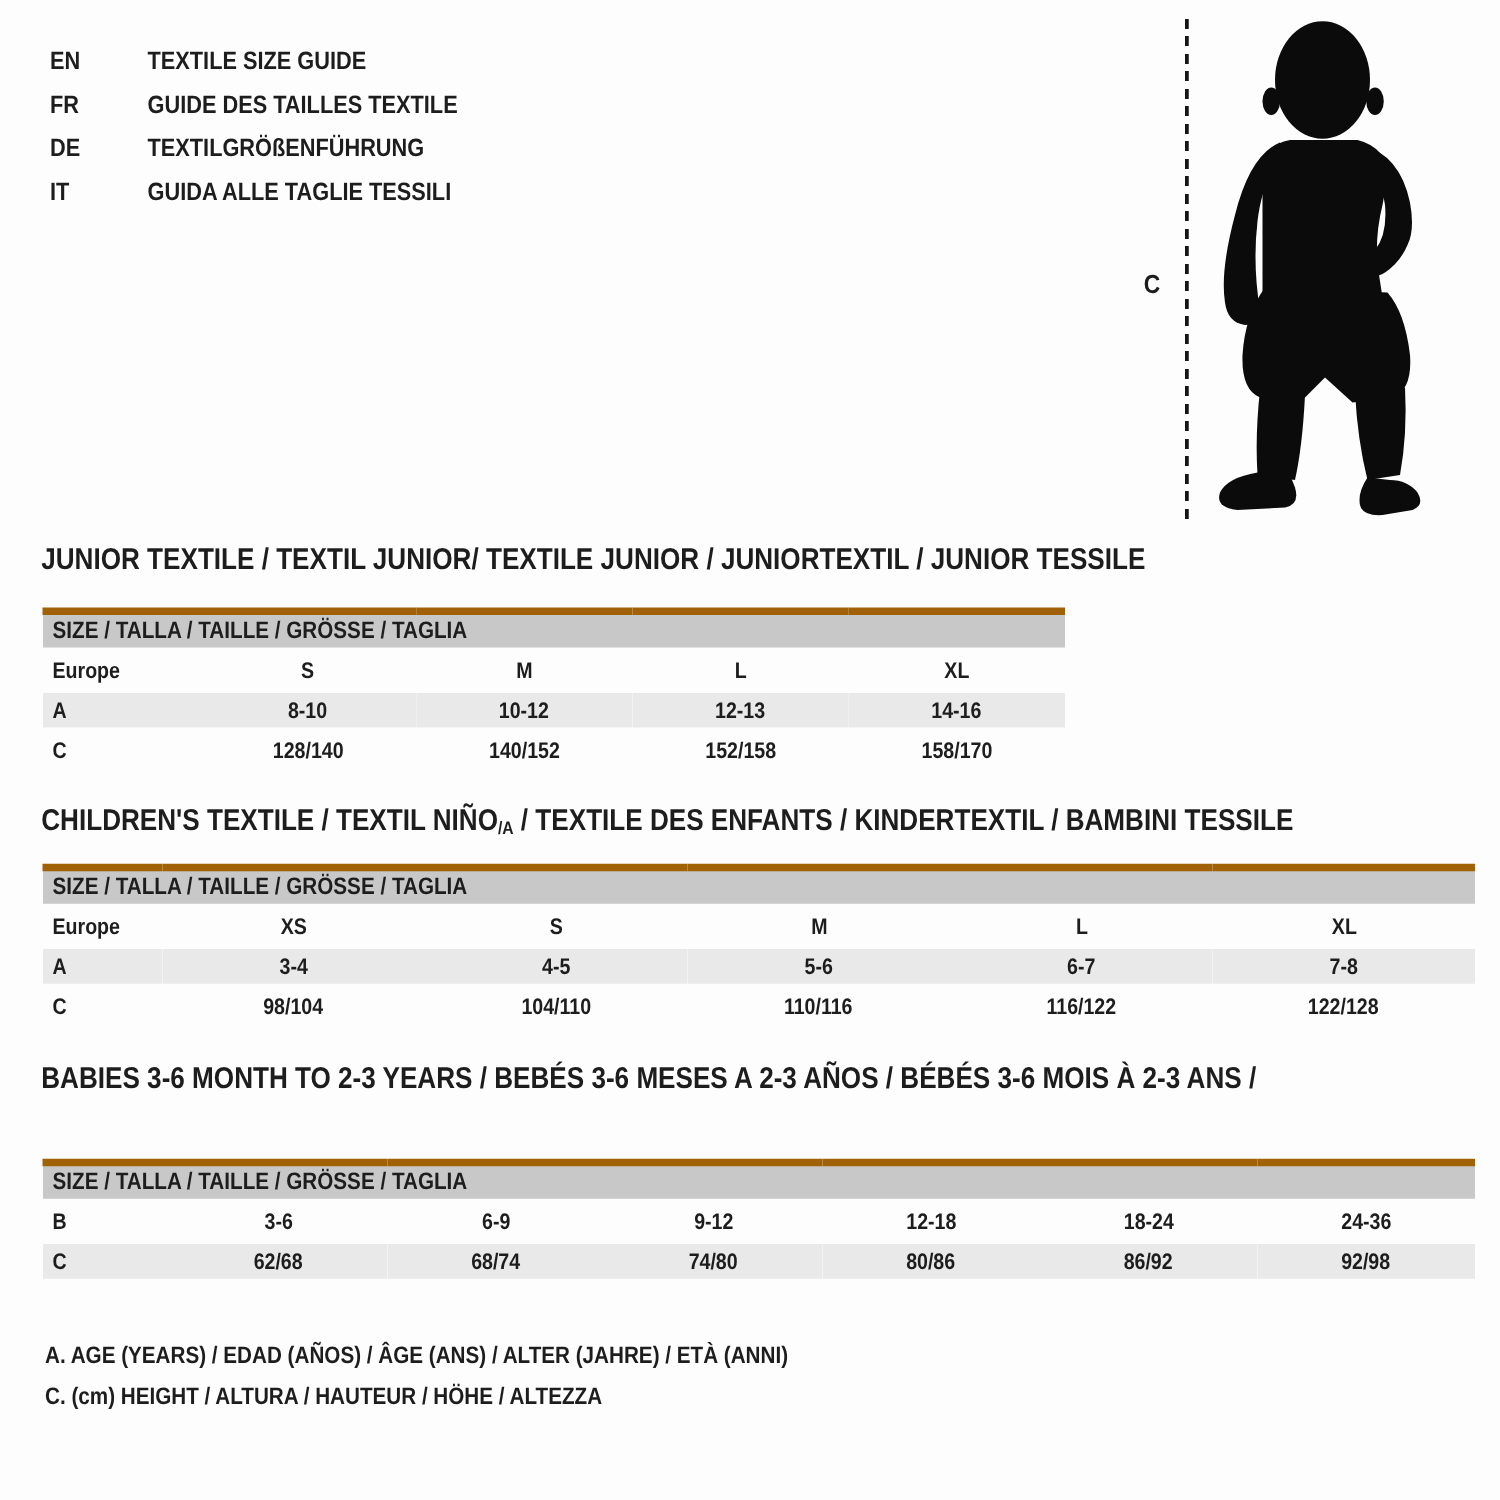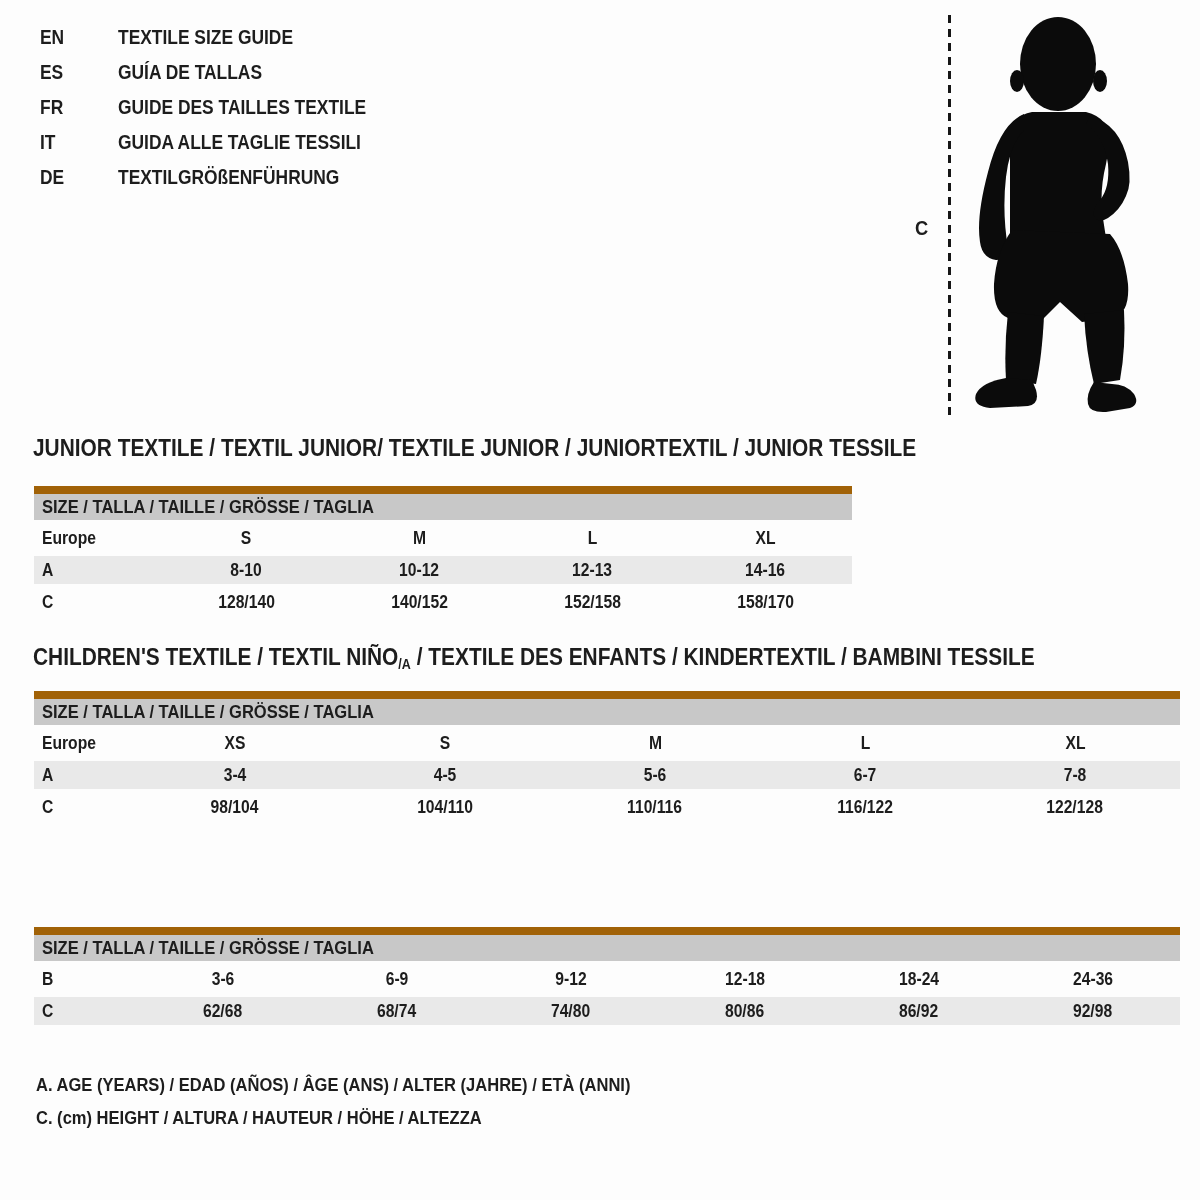--- a/index.html
+++ b/index.html
@@ -3,38 +3,38 @@
 <meta charset="utf-8">
 <style>
   html,body{margin:0;padding:0;background:#fff;}
   .canvas{position:relative;width:1200px;height:1200px;background:#fdfdfd;
           font-family:"Liberation Sans",sans-serif;color:#1d1d1d;overflow:hidden;}
   
   .cx{display:inline-block;transform:scaleX(.87);transform-origin:0 50%;white-space:nowrap;font-weight:bold;}
   .cxc{display:inline-block;transform:scaleX(.87);transform-origin:50% 50%;white-space:nowrap;font-weight:bold;}
 
   .lang-list{position:absolute;left:40px;top:26px;}
-  .lang-row{height:35px;display:flex;align-items:flex-start;font-size:20px;}
+  .lang-row{height:35px;display:flex;align-items:flex-end;font-size:20px;}
   .lang-code{width:78px;flex:0 0 78px;}
 
   .dash-line{position:absolute;left:948px;top:15px;width:3px;height:404px;
              background:repeating-linear-gradient(to bottom,#161616 0 8px,transparent 8px 14px);}
   .c-label{position:absolute;left:915px;top:216px;font-size:21px;font-weight:bold;}
   .fig-svg{position:absolute;left:962px;top:12px;}
 
   .sec-title{position:absolute;left:33px;font-size:24px;line-height:35px;}
   .t1-title{top:430px;}
   .t2-title{top:639px;text-align:right;}
   .t3-title{top:845px;}
   .subA{font-size:.6em;vertical-align:-0.25em;}
 
   table{position:absolute;border-collapse:collapse;table-layout:fixed;}
   td{padding:0;font-size:18px;text-align:center;vertical-align:middle;overflow:hidden;}
   td.lbl{text-align:left;padding-left:8px;}
-  tr.hdr td{background:#c8c8c8;border-top:8px solid #a16207;text-align:left;padding-left:8px;
+  tr.hdr td{background:#c8c8c8;border-top:6px solid #a16207;text-align:left;padding-left:8px;
             font-size:19px;height:26px;}
   tr.rw td{height:36px;background:transparent;}
   tr.rg td{height:28px;background:#e9e9e9;}
   #table-junior{left:34px;top:486px;width:818px;}
   #table-children{left:34px;top:691px;width:1146px;}
   #table-babies{left:34px;top:927px;width:1146px;}
 
   .legend{position:absolute;left:36px;top:1068px;}
   .legend-line{height:33px;display:flex;align-items:center;font-size:19px;text-align:center;}
 </style>
@@ -42,34 +42,30 @@
 <body>
 
 <div class="canvas">
 
   <div class="lang-list">
     <div class="lang-row">
       <span class="lang-code cx">EN</span>
       <span class="cx">TEXTILE SIZE GUIDE</span>
     </div>
     <div class="lang-row">
-      <span class="lang-code cx">ES</span>
-      <span class="cx">GUÍA DE TALLAS</span>
-    </div>
-    <div class="lang-row">
       <span class="lang-code cx">FR</span>
       <span class="cx">GUIDE DES TAILLES TEXTILE</span>
     </div>
     <div class="lang-row">
+      <span class="lang-code cx">DE</span>
+      <span class="cx">TEXTILGRÖßENFÜHRUNG</span>
+    </div>
+    <div class="lang-row">
       <span class="lang-code cx">IT</span>
       <span class="cx">GUIDA ALLE TAGLIE TESSILI</span>
-    </div>
-    <div class="lang-row">
-      <span class="lang-code cx">DE</span>
-      <span class="cx">TEXTILGRÖßENFÜHRUNG</span>
     </div>
   </div>
 
   <div class="dash-line"></div>
   <div class="c-label cx">C</div>
   <svg class="fig-svg" width="178" height="410" viewBox="0 0 178 410" aria-hidden="true">
     <g fill="#0b0b0b">
       <ellipse cx="96" cy="52" rx="38" ry="47"></ellipse>
       <ellipse cx="55" cy="69" rx="7" ry="11"></ellipse>
       <ellipse cx="138" cy="69" rx="7" ry="11"></ellipse>
@@ -160,20 +156,21 @@
       <td><span class="cxc">98/104</span></td>
       <td><span class="cxc">104/110</span></td>
       <td><span class="cxc">110/116</span></td>
       <td><span class="cxc">116/122</span></td>
       <td><span class="cxc">122/128</span></td>
     </tr>
   </tbody>
     </table>
 
   <div class="sec-title t3-title">
+    <div><span class="cx">BABIES 3-6 MONTH TO 2-3 YEARS / BEBÉS 3-6 MESES A 2-3 AÑOS / BÉBÉS 3-6 MOIS À 2-3 ANS /</span></div>
   </div>
   <table id="table-babies">
     <colgroup>
         <col style="width:102px">
         <col style="width:174px">
         <col style="width:174px">
         <col style="width:174px">
         <col style="width:174px">
         <col style="width:174px">
         <col style="width:174px">

